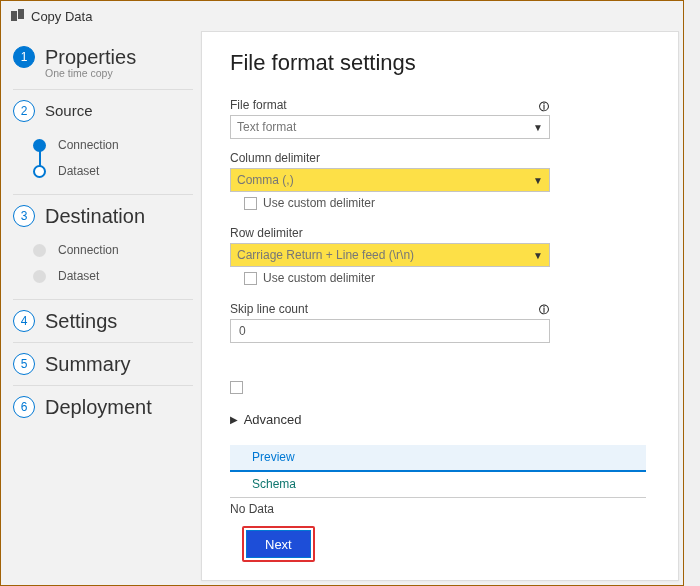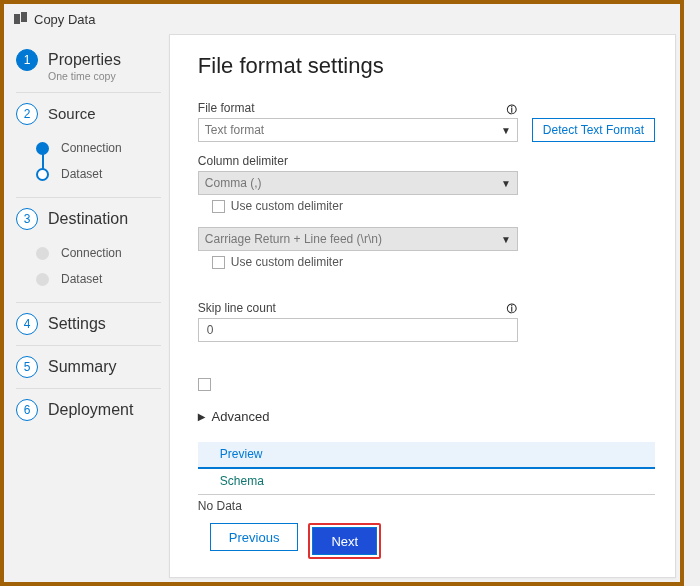--- a/index.html
+++ b/index.html
@@ -1,56 +1,56 @@
 <!DOCTYPE html>
 <html><head>
 <meta charset="utf-8">
 <style>
   * { box-sizing: border-box; font-family: "Segoe UI", Arial, sans-serif; }
   body { margin: 0; background: #f0f0f0; width: 700px; height: 586px; overflow: hidden; }
-  .frame { border: 4px solid #a16207; width: 684px; height: 586px; background: #f2f2f2; }
+  .frame { border: 1px solid #a16207; width: 684px; height: 586px; background: #f2f2f2; }
 
   .topbar { display:flex; align-items:center; height:30px; padding:0 10px; font-size:13px; color:#333; }
   .topbar .icon { margin-right:6px; font-size:13px; color:#555; }
 
   .body { display:flex; height:calc(100% - 30px); }
 
   
   .sidebar { width:200px; padding:15px 8px 0 12px; }
   .step { display:flex; align-items:flex-start; margin-bottom:10px; }
   .circle { width:22px; height:22px; border-radius:50%; display:flex; align-items:center; justify-content:center;
             font-size:12px; flex-shrink:0; margin-right:10px; border:1.5px solid #0078d4; color:#0078d4; background:#fff; }
   .circle.filled { background:#0078d4; color:#fff; border-color:#0078d4; }
-  .step-title { font-size:16px; color:#333; line-height:22px; }
+  .step-title { font-size:20px; color:#333; line-height:22px; }
   .step-sub { font-size:10.5px; color:#888; margin-top:-1px;}
   .step.source .step-title { font-size:15px; }
   hr.sep { border:none; border-top:1px solid #ddd; margin:8px 0 10px 0; }
 
   .substeps { margin:5px 0 10px 20px; position:relative; }
   .substeps .line { position:absolute; left:6px; top:12px; width:2px; height:22px; background:#0078d4; }
   .sub { display:flex; align-items:center; font-size:12px; color:#555; height:26px; }
   .sub .dot { width:13px; height:13px; border-radius:50%; margin-right:12px; flex-shrink:0; }
   .sub .dot.filled { background:#0078d4; }
   .sub .dot.ring { background:#fff; border:2.5px solid #0078d4; width:13px; height:13px;}
   .sub .dot.gray { background:#dcdcdc; }
 
   
-  .main { flex:1; background:#fff; border:1px solid #ddd; margin:0 4px 4px 0; padding:18px 20px 8px 28px;
+  .main { flex:1; background:#fff; border:1px solid #ddd; margin:0 4px 4px 0; padding:18px 32px 8px 28px;
           display:flex; flex-direction:column; position:relative; box-shadow:0 1px 2px rgba(0,0,0,0.04);}
   h1 { font-size:22px; font-weight:400; color:#222; margin:0 0 22px 0; }
 
   .row-flex { display:flex; align-items:flex-end; gap:14px; }
   .field { margin-bottom:12px; flex:1; }
   .label { font-size:12px; color:#444; margin-bottom:3px; display:flex; align-items:center; }
 
   .select, .textin {
     width:320px; height:24px; border:1px solid #c4c4c4; padding:2px 6px; font-size:12px; color:#777;
     display:flex; align-items:center; justify-content:space-between; background:#fff;
   }
-  .select.disabled { background:#e5e5e5;align-items:center; }
+  .select.disabled { background:#fde047;align-items:center; }
   .textin input { border:none; outline:none; width:100%; font-size:12px; color:#555; background:transparent; }
   .caret { font-size:10px; color:#333; }
 
   .chk { display:flex; align-items:center; font-size:12px; color:#555; margin-top:4px; margin-left:14px; }
   .chk .box { width:13px; height:13px; border:1px solid #aaa; margin-right:6px; }
   .chk.standalone { margin-left:0; margin-bottom:14px;}
 
   .detect-btn { border:1px solid #0078d4; color:#0078d4; background:#fff; font-size:12px; height:24px;
                 padding:0 10px; cursor:pointer; white-space:nowrap; margin-bottom:12px;}
 
@@ -156,36 +156,36 @@
         <div class="field">
           <div class="label-wrap">
             <div class="label">File format</div>
             <span class="info-i">ⓘ</span>
           </div>
           <div class="select">
             <span>Text format</span>
             <span class="caret">▼</span>
           </div>
         </div>
-        <button class="detect-btn">Detect Text Format</button>
       </div>
 
       <div class="field">
         <div class="label">Column delimiter</div>
         <div class="select disabled">
           <span>Comma (,)</span>
           <span class="caret">▼</span>
         </div>
         <div class="chk">
           <div class="box"></div>
           <span>Use custom delimiter</span>
         </div>
       </div>
 
       <div class="field">
+        <div class="label">Row delimiter</div>
         <div class="select disabled">
           <span>Carriage Return + Line feed (\r\n)</span>
           <span class="caret">▼</span>
         </div>
         <div class="chk">
           <div class="box"></div>
           <span>Use custom delimiter</span>
         </div>
       </div>
 
@@ -208,21 +208,20 @@
         <span>Advanced</span>
       </div>
 
       <div class="tabs">
         <div class="tab active">Preview</div>
         <div class="tab">Schema</div>
       </div>
       <div class="nodata">No Data</div>
 
       <div class="footer">
-        <button class="btn">Previous</button>
         <span class="highlight-next">
           <button class="btn primary">Next</button>
         </span>
       </div>
 
     </div>
   </div>
 </div>
 
 </body></html>

